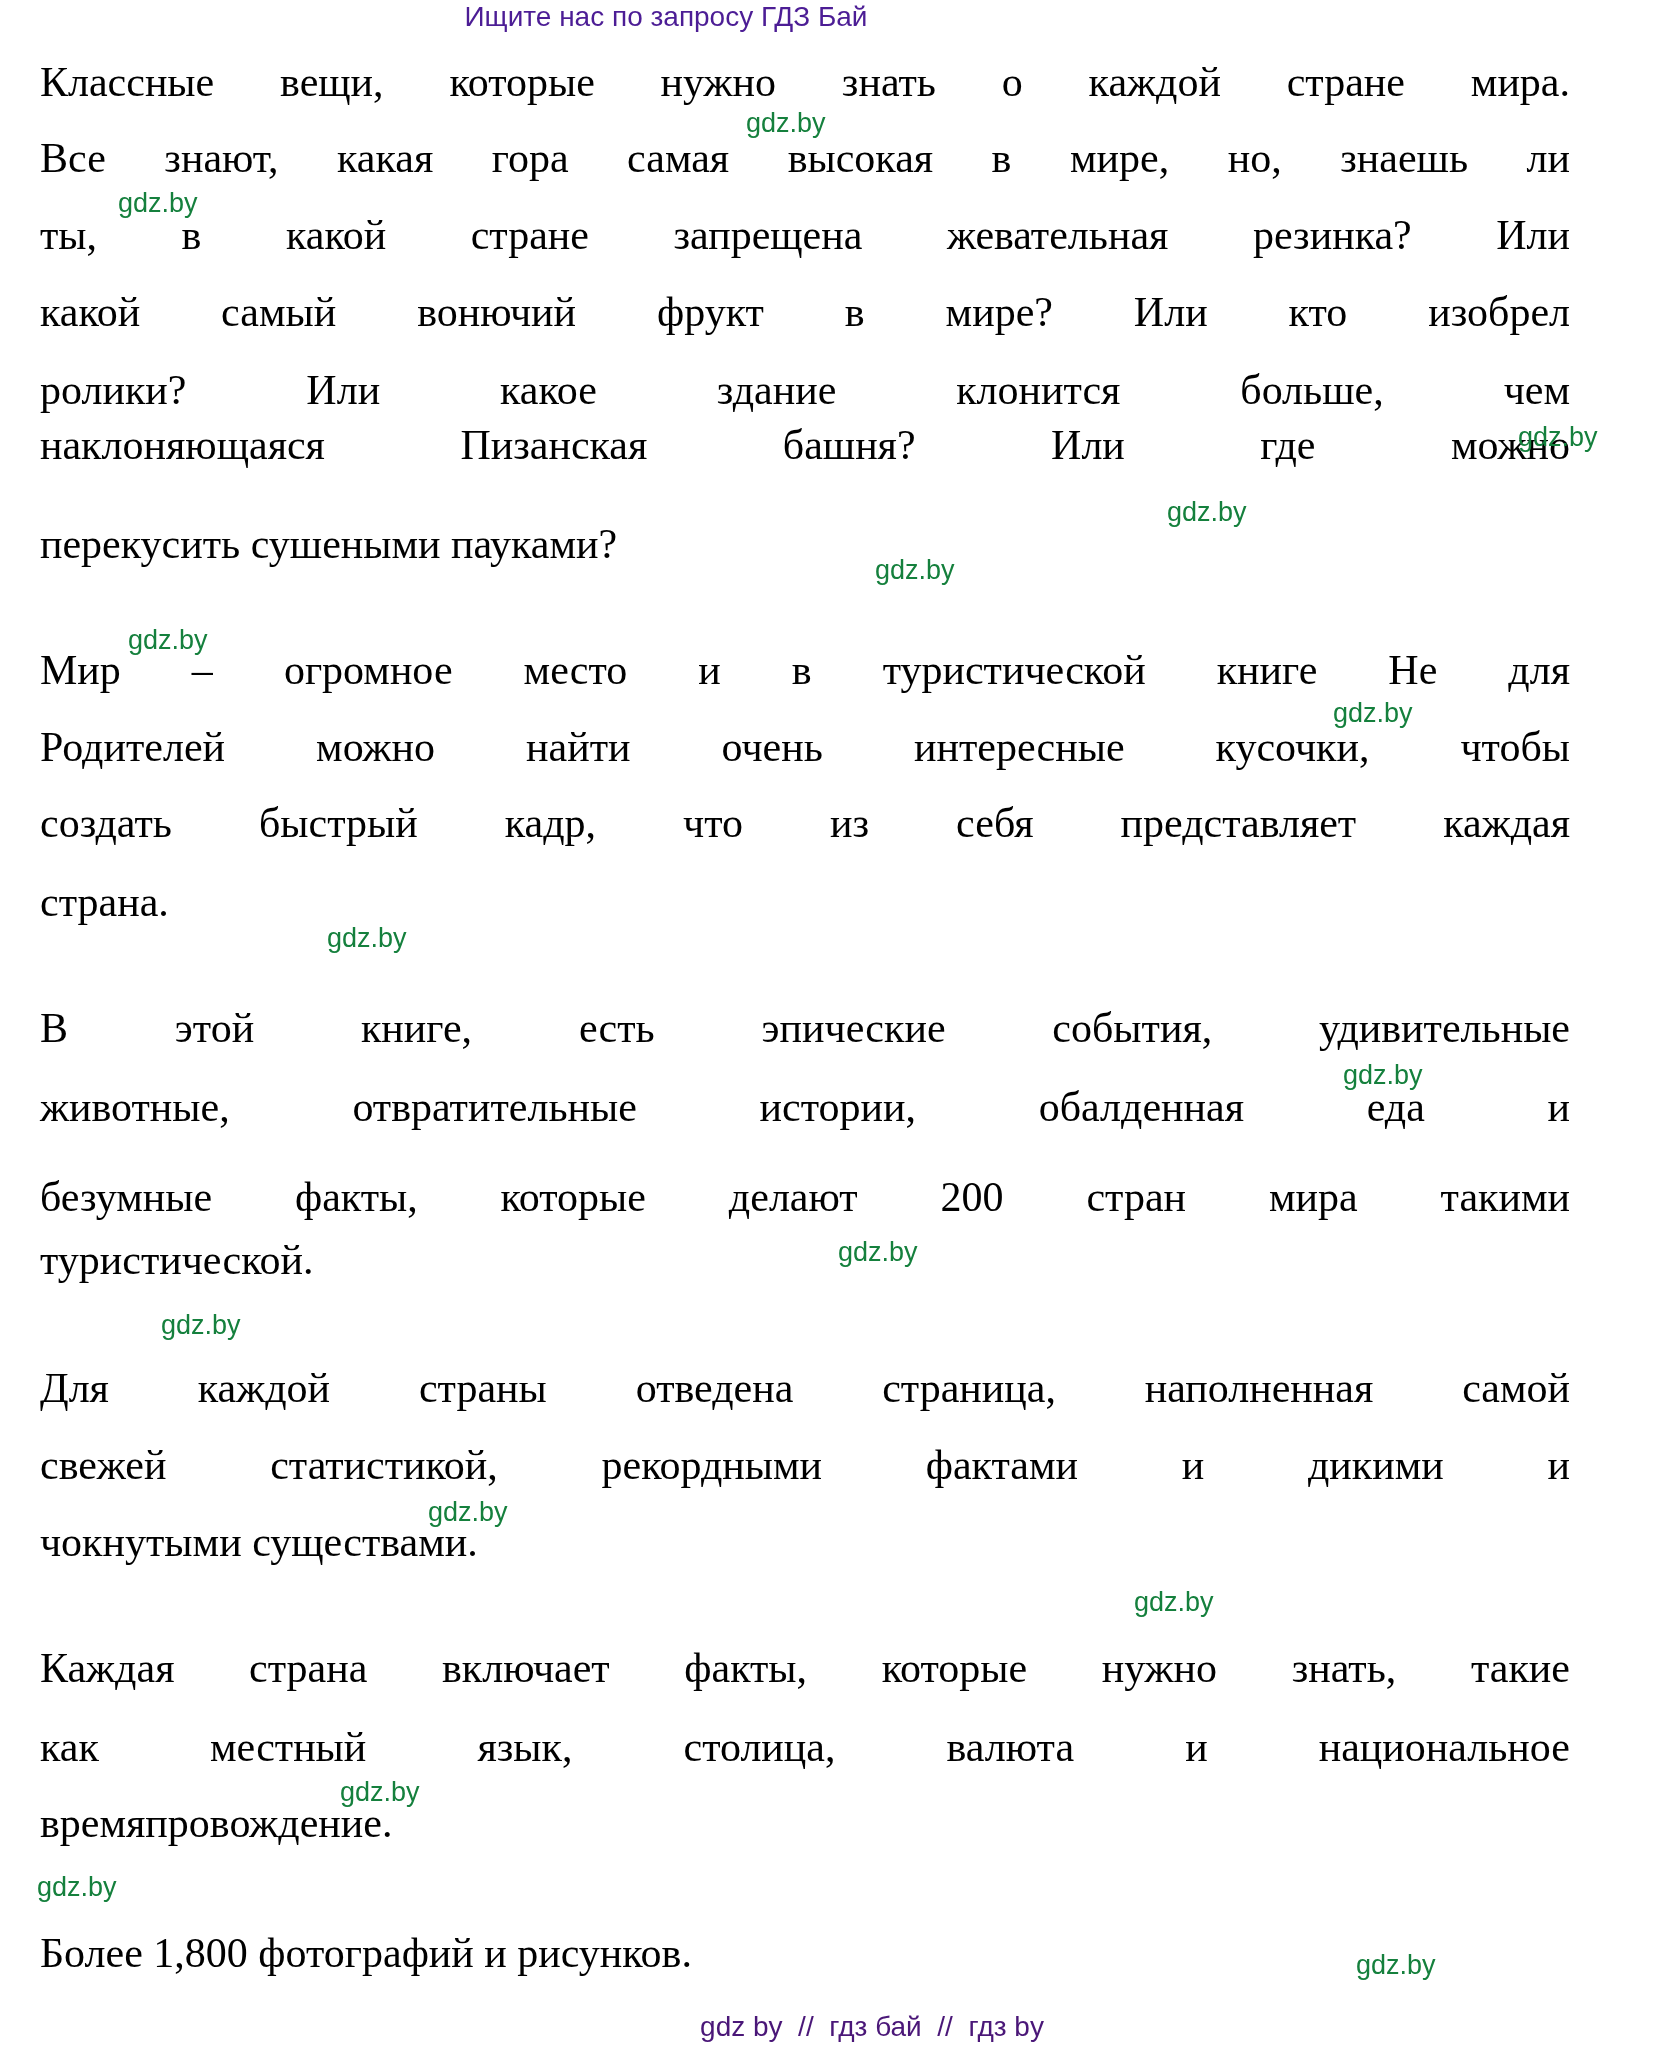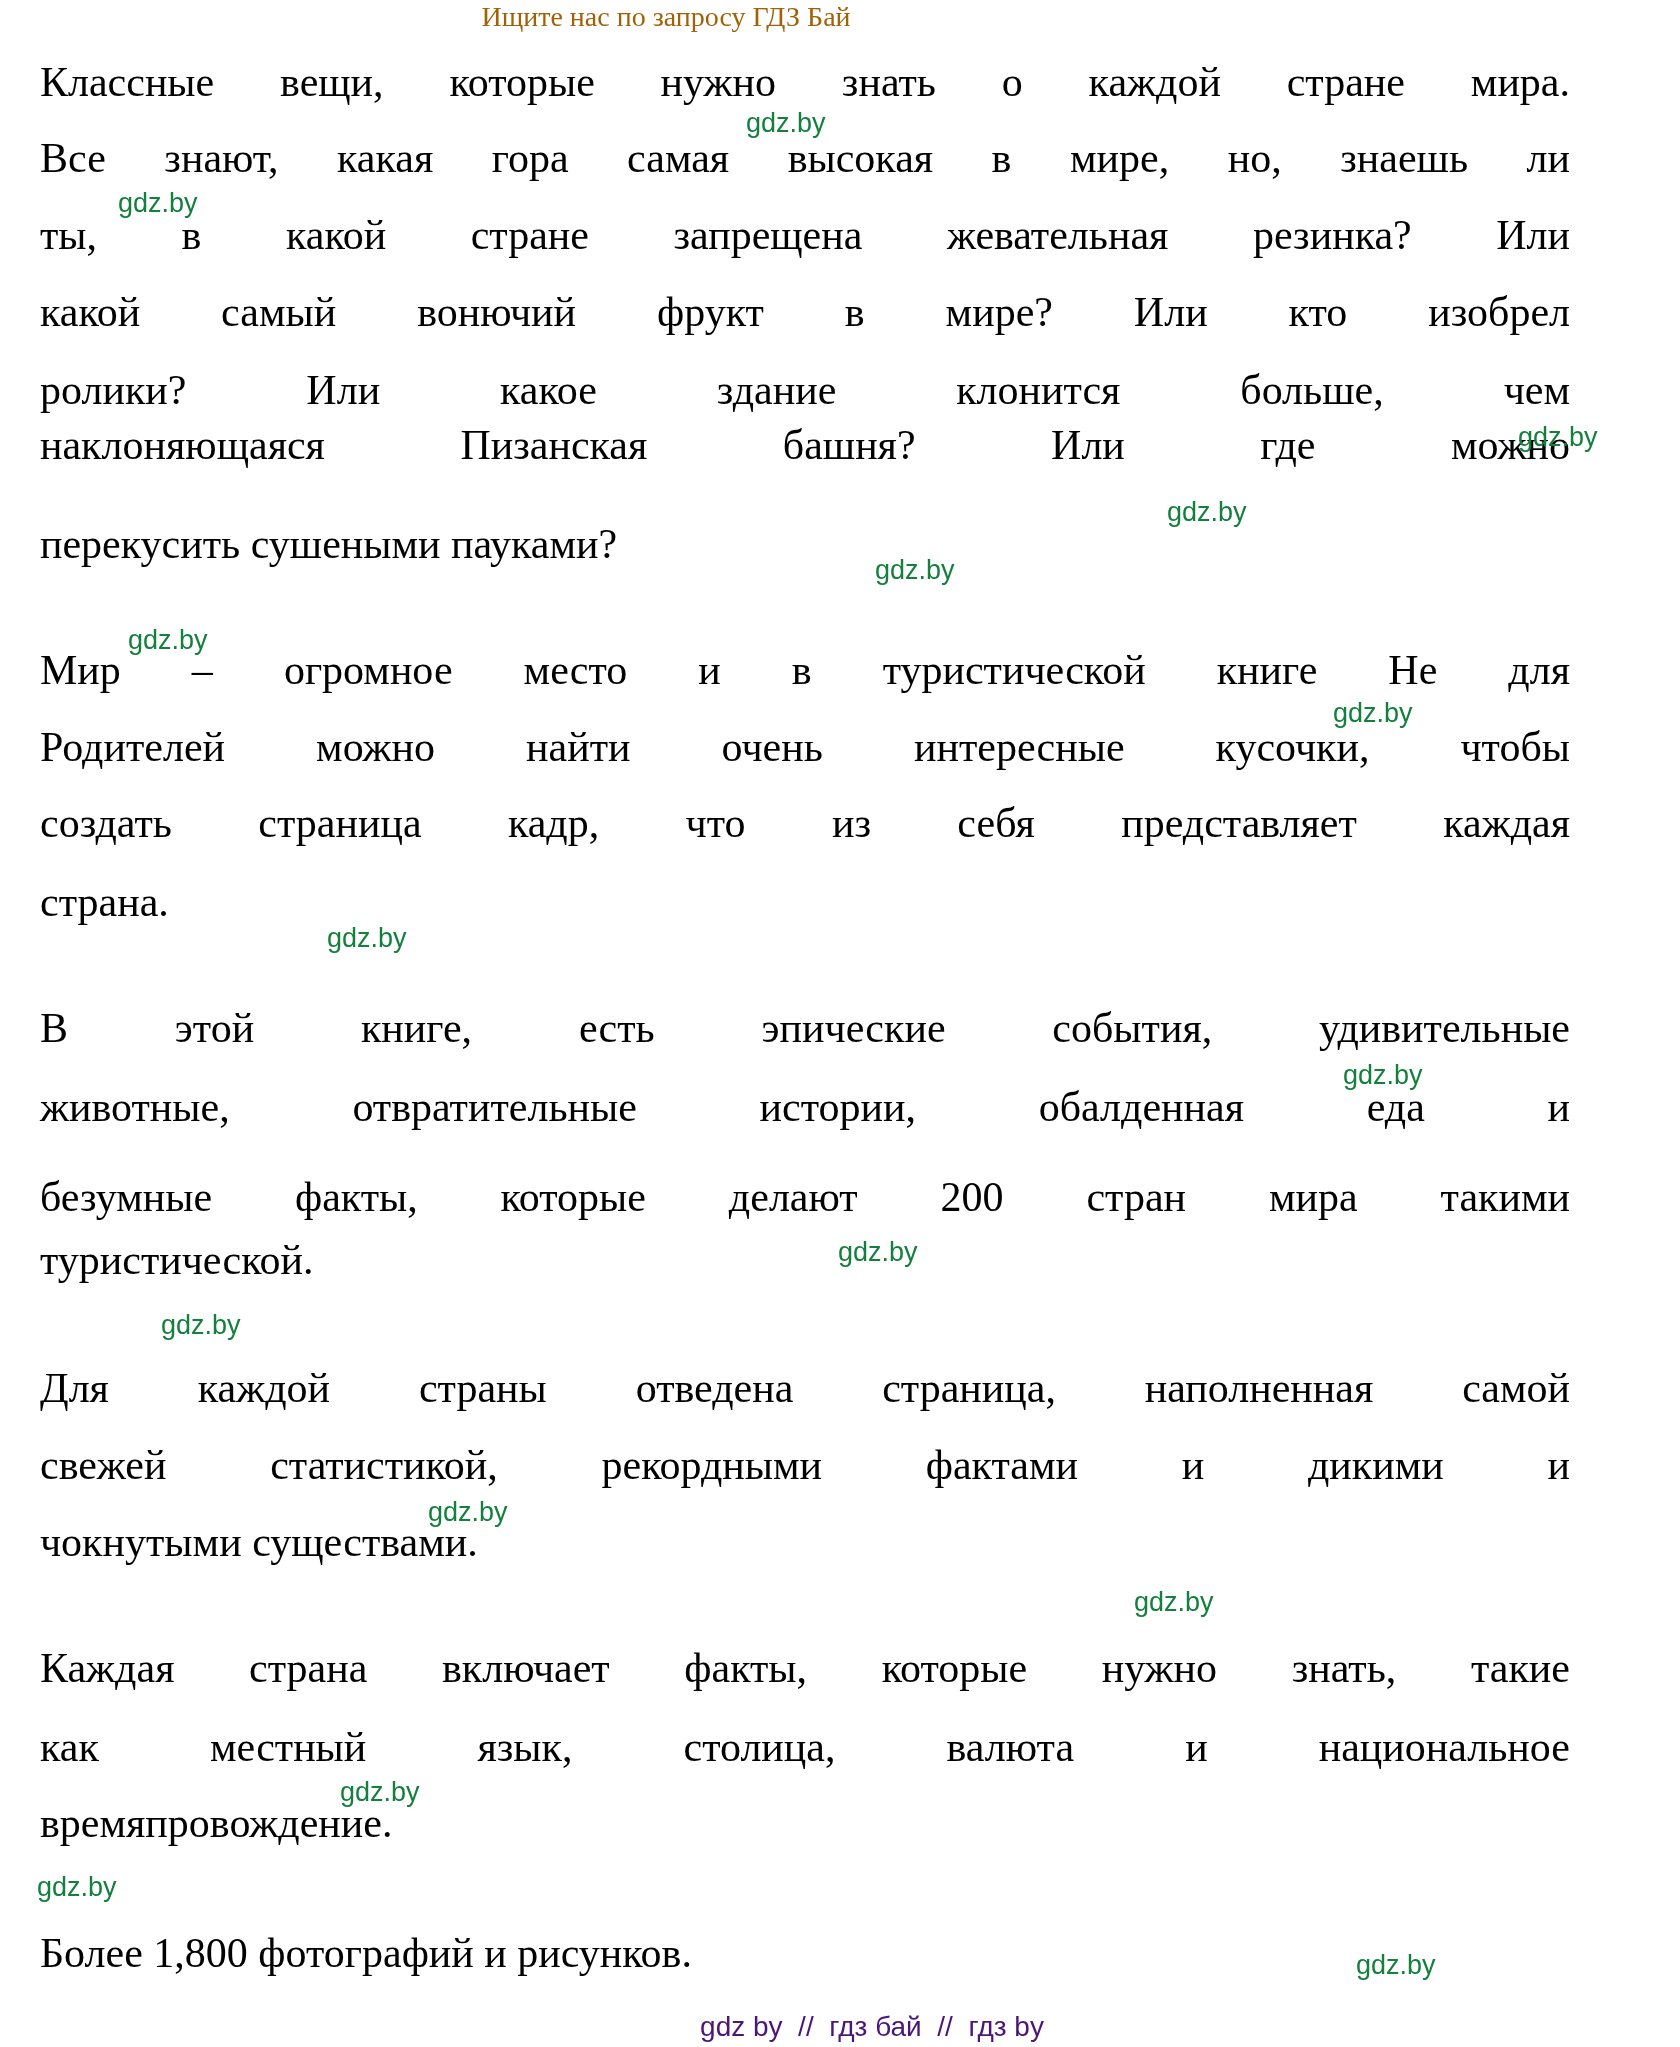--- a/index.html
+++ b/index.html
@@ -1,20 +1,20 @@
 <!DOCTYPE html>
 <html><head>
 <meta charset="utf-8">
 <style>
   html, body { margin: 0; padding: 0; background: #ffffff; }
   body { width: 1680px; height: 2047px; position: relative; overflow: hidden; }
   .header {
     position: absolute; left: 0; top: 0; width: 1332px; height: 34px;
-    text-align: center; font-family: Liberation Serif, serif;
-    font-size: 28px; line-height: 34px; color: #a16207;
+    text-align: center; font-family: Liberation Sans, sans-serif;
+    font-size: 28px; line-height: 34px; color: #4c1d95;
   }
   .footer {
     position: absolute; left: 0; top: 2009px; width: 1680px; height: 36px;
     text-align: center; font-family: "Liberation Sans", sans-serif;
     font-size: 28px; line-height: 36px; color: #4a1778; white-space: pre; padding-left: 32px;
   }
   .line {
     position: absolute; left: 40px; width: 1530px; height: 59px;
     font-family: "Liberation Serif", serif; font-size: 42px; line-height: 59px;
     color: #000000; white-space: nowrap; overflow: visible;
@@ -39,21 +39,21 @@
     <div class="line" style="top:206px">ты, в какой стране запрещена жевательная резинка? Или</div>
     <div class="line" style="top:283px">какой самый вонючий фрукт в мире? Или кто изобрел</div>
     <div class="line" style="top:361px">ролики? Или какое здание клонится больше, чем</div>
     <div class="line" style="top:416px">наклоняющаяся Пизанская башня? Или где можно</div>
     <div class="line last" style="top:515px">перекусить сушеными пауками?</div>
   </div>
 
   <div>
     <div class="line" style="top:641px">Мир – огромное место и в туристической  книге Не для</div>
     <div class="line" style="top:718px">Родителей можно найти очень интересные кусочки, чтобы</div>
-    <div class="line" style="top:794px">создать страница кадр, что из себя представляет каждая</div>
+    <div class="line" style="top:794px">создать быстрый кадр, что из себя представляет каждая</div>
     <div class="line last" style="top:873px">страна.</div>
   </div>
 
   <div>
     <div class="line" style="top:999px">В этой книге, есть эпические события, удивительные</div>
     <div class="line" style="top:1078px">животные, отвратительные истории, обалденная еда и</div>
     <div class="line" style="top:1168px">безумные факты, которые делают 200 стран мира такими</div>
     <div class="line last" style="top:1231px">туристической.</div>
   </div>
 

